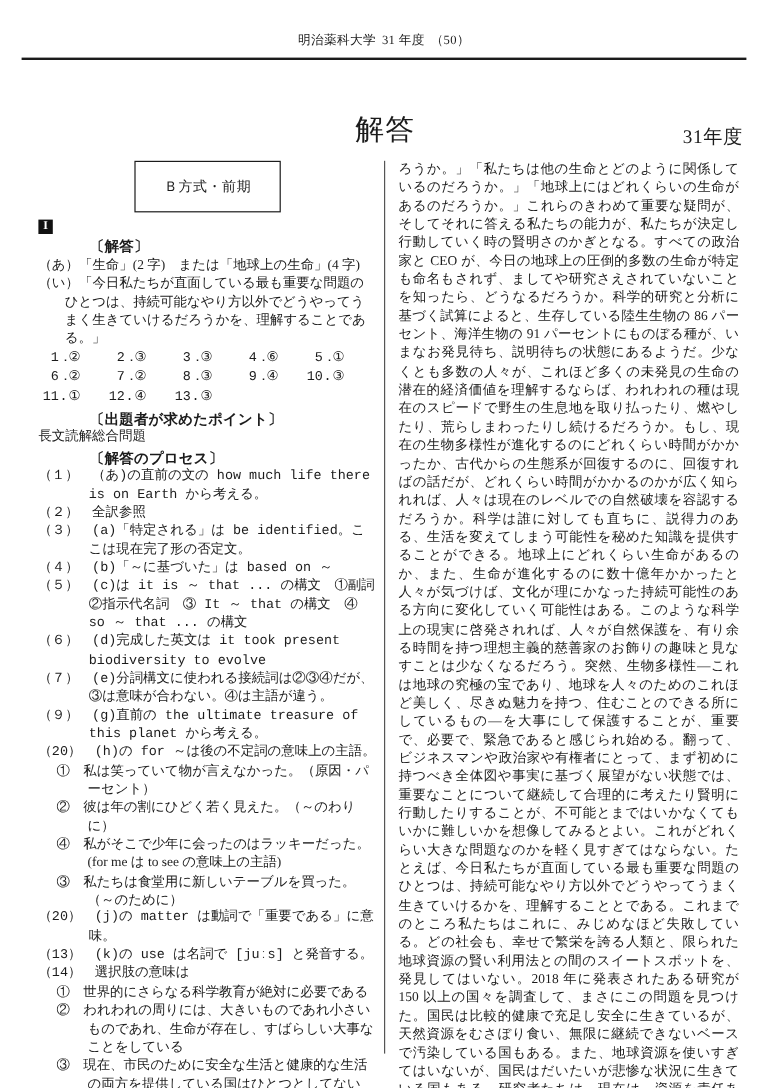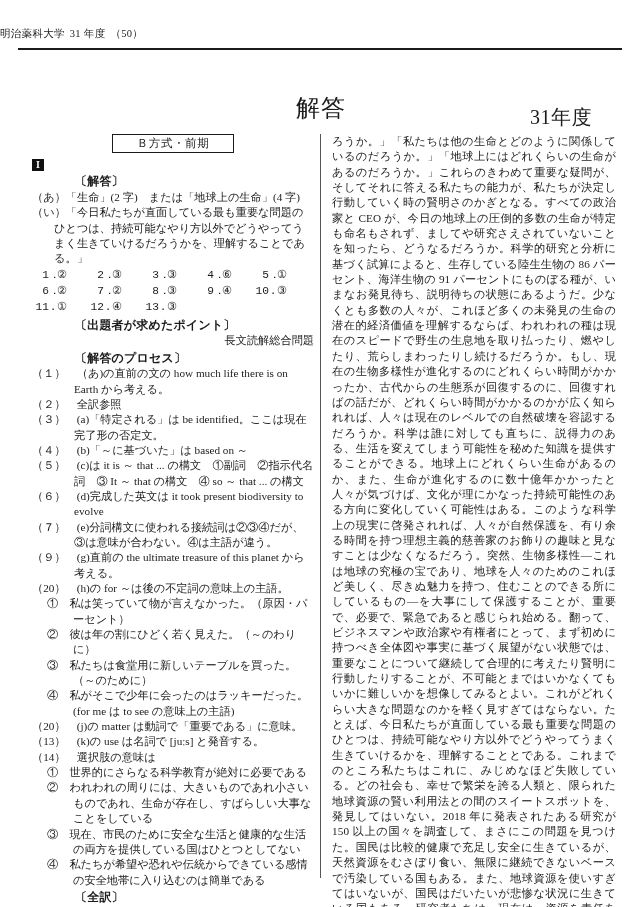--- a/index.html
+++ b/index.html
@@ -10,21 +10,21 @@
     font-family:"Liberation Serif","DejaVu Serif",serif;
     color:#1b1b1b;
     position:relative;
     overflow:hidden;
   }
   .page { position:relative; width:640px; height:907px; }
 
   
   .runhead {
     position:absolute; top:27px; left:0; width:640px;
-    text-align:left;
+    text-align:center;
     font-size:10.5px; letter-spacing:0.3px;
     color:#1b1b1b;
   }
   .runhead .sp { display:inline-block; width:5px; }
 
   .rule {
     position:absolute; top:48px; left:18px; width:604px; height:0;
     border-top:2.4px solid #1b1b1b;
   }
 
@@ -32,22 +32,22 @@
   .subject {
     position:absolute; top:76px; left:60px;
     font-size:28px; letter-spacing:16px;
     font-weight:400;
   }
   .kaitou {
     position:absolute; top:92px; left:296px;
     font-size:24px; letter-spacing:1px;
   }
   .year {
-    position:absolute; top:104px; right:48px;
-    font-size:20px; letter-spacing:0.5px;
+    position:absolute; top:104px; right:21px;
+    font-size:16px; letter-spacing:0.5px;
   }
 
   
   .divider {
     position:absolute; top:134px; left:320px;
     width:0; height:744px;
     border-left:1px solid #555;
   }
 
   
@@ -58,48 +58,49 @@
   }
   .col-left { left:32px; width:282px; }
   .col-right { left:332px; width:284px; }
 
   
   .methodbox {
     display:block; margin:0 auto 4px auto;
     width:122px; text-align:center;
     border:1.1px solid #1b1b1b;
     font-size:11.6px; line-height:17px;
-    padding:0 2px;
+    padding:12px 2px;
     letter-spacing:0.5px;
   }
   .sectmark {
     display:inline-block;
     background:#111; color:#fff;
     font-family:"Liberation Serif",serif;
     font-size:10px; font-weight:bold;
     line-height:12px;
     padding:0 4px;
     margin:2px 0 1px 0;
     letter-spacing:0;
   }
   .bracket-head {
     font-size:12px; font-weight:bold;
     letter-spacing:0.2px;
     margin-top:1px;
     line-height:16.5px;
     margin-left:43px;
   }
-  .plain-line { line-height:15.4px;text-align:right; }
+  .plain-line { line-height:15.4px; }
   .hang2 {
     padding-left:22px; text-indent:-22px;
     line-height:15.35px;
   }
   .hang3 {
     padding-left:42px; text-indent:-42px;
     line-height:15.35px;
+    font-family:Liberation Mono, monospace;
   }
   .hang-sub {
     padding-left:41px; text-indent:-26px;
     line-height:15.35px;
   }
 
   
   .anslist { margin:0; padding:0; }
   .ansrow { display:block; white-space:nowrap; line-height:15.4px; }
   .ansitem { display:inline-block; width:55px;font-family:Liberation Mono, monospace; }
@@ -170,22 +171,22 @@
     <div class="hang3">（３）　(a)「特定される」は be identified。ここは現在完了形の否定文。</div>
     <div class="hang3">（４）　(b)「～に基づいた」は based on ～</div>
     <div class="hang3">（５）　(c)は it is ～ that ... の構文　①副詞　②指示代名詞　③ It ～ that の構文　④ so ～ that ... の構文</div>
     <div class="hang3">（６）　(d)完成した英文は it took present biodiversity to evolve</div>
     <div class="hang3">（７）　(e)分詞構文に使われる接続詞は②③④だが、③は意味が合わない。④は主語が違う。</div>
     <div class="hang3">（９）　(g)直前の the ultimate treasure of this planet から考える。</div>
     <div class="hang3">（20）　(h)の for ～は後の不定詞の意味上の主語。</div>
 
     <div class="hang-sub">①　私は笑っていて物が言えなかった。（原因・パーセント）</div>
     <div class="hang-sub">②　彼は年の割にひどく若く見えた。（～のわりに）</div>
+    <div class="hang-sub">④　私がそこで少年に会ったのはラッキーだった。(for me は to see の意味上の主語)</div>
     <div class="hang-sub">③　私たちは食堂用に新しいテーブルを買った。（～のために）</div>
-    <div class="hang-sub">④　私がそこで少年に会ったのはラッキーだった。(for me は to see の意味上の主語)</div>
 
     <div class="hang3">（20）　(j)の matter は動詞で「重要である」に意味。</div>
     <div class="hang3">（13）　(k)の use は名詞で [juːs] と発音する。</div>
     <div class="hang3">（14）　選択肢の意味は</div>
 
     <div class="hang-sub">①　世界的にさらなる科学教育が絶対に必要である</div>
     <div class="hang-sub">②　われわれの周りには、大きいものであれ小さいものであれ、生命が存在し、すばらしい大事なことをしている</div>
     <div class="hang-sub">③　現在、市民のために安全な生活と健康的な生活の両方を提供している国はひとつとしてない</div>
     <div class="hang-sub">④　私たちが希望や恐れや伝統からできている感情の安全地帯に入り込むのは簡単である</div>
 

